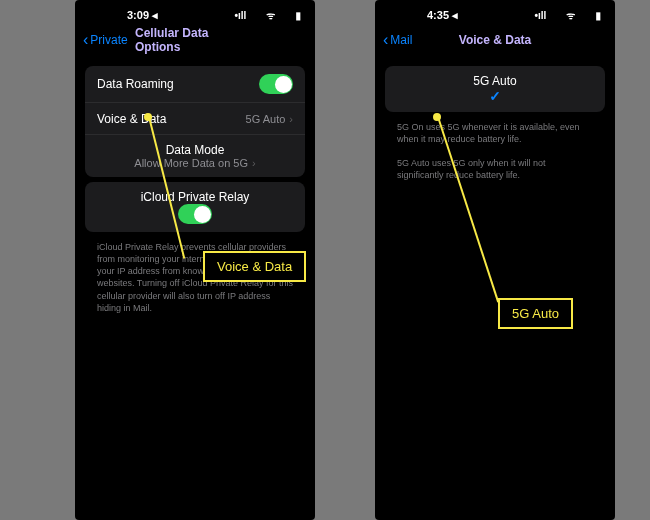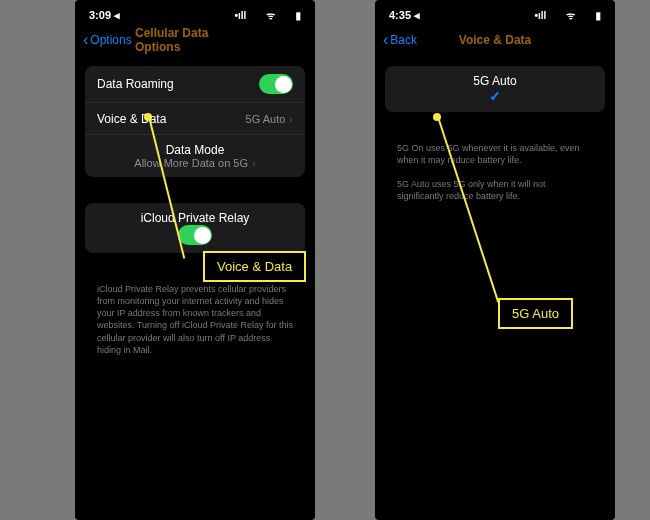--- a/index.html
+++ b/index.html
@@ -1,28 +1,28 @@
 <!DOCTYPE html>
 <html><head>
   <meta charset="utf-8">
   <style>
     * { margin: 0; padding: 0; box-sizing: border-box; font-family: -apple-system, BlinkMacSystemFont, "Segoe UI", sans-serif; }
     body { background: #7a7a7a; width: 650px; height: 520px; position: relative; }
     .phone { position: absolute; width: 240px; height: 520px; background: #000; border-radius: 4px; overflow: hidden; }
     .phone-left { left: 75px; top: 0; }
     .phone-right { left: 375px; top: 0; }
-    .status-bar { height: 26px; display: flex; justify-content: space-between; align-items: center; padding: 4px 14px 0; color: #fff; font-size: 11px; font-weight: 600; }
+    .status-bar { height: 26px; display: flex; justify-content: space-between; align-items: center; padding: 4px 14px 0; color: #fff; font-size: 11px; font-weight: 600; margin-left: 38px; }
     .status-right { display: flex; align-items: center; gap: 20px; }
     .status-right span { font-size: 10px; }
     .nav-bar { height: 28px; display: flex; align-items: center; position: relative; padding: 0 8px; }
     .back-btn { display: flex; align-items: center; color: #0a84ff; font-size: 12px; gap: 2px; }
     .back-chev { font-size: 16px; font-weight: 300; }
-    .nav-title { position: absolute; left: 50%; transform: translateX(-50%); color: #a16207; font-size: 12px; font-weight: 600; }
+    .nav-title { position: absolute; left: 50%; transform: translateX(-50%); color: #c4b5fd; font-size: 12px; font-weight: 600; }
     .content { padding: 12px 10px 0; }
-    .group { background: #1c1c1e; border-radius: 8px; margin-bottom: 26px; overflow: hidden; }
+    .group { background: #1c1c1e; border-radius: 8px; margin-bottom: 5px; overflow: hidden; }
     .row { display: flex; justify-content: space-between; align-items: center; padding: 8px 12px; min-height: 32px; border-bottom: 0.5px solid #2c2c2e; position: relative; }
     .row:last-child { border-bottom: none; flex-direction: column; }
     .row-label { color: #fff; font-size: 12px; }
     .row-value { color: #8e8e93; font-size: 11px; display: flex; align-items: center; gap: 4px; }
     .chevron { color: #5c5c5e; font-size: 11px; }
     .toggle { width: 34px; height: 20px; background: #30d158; border-radius: 10px; position: relative; }
     .toggle::after { content: ""; position: absolute; width: 17px; height: 17px; background: #fff; border-radius: 50%; top: 1.5px; right: 1.5px; }
     .check { color: #0a84ff; font-size: 14px; font-weight: bold; }
     .footer-text { color: #7a7a7d; font-size: 9px; line-height: 1.35; padding: 4px 12px 0; }
     .callout-box { position: absolute; border: 2px solid #f7e946; background: #000; color: #f7e946; font-size: 13px; font-weight: 500; padding: 6px 12px; text-align: center; }
@@ -45,21 +45,21 @@
     <div><span>3:09</span> <span>◂</span></div>
     <div class="status-right">
       <span>•ıll</span>
       <span>ᯤ</span>
       <span>▮</span>
     </div>
   </div>
   <div class="nav-bar">
     <div class="back-btn">
       <span class="back-chev">‹</span>
-      <span>Options</span>
+      <span>Private</span>
     </div>
     <div class="nav-title">Cellular Data Options</div>
   </div>
   <div class="content">
     <div class="group">
       <div class="row">
         <span class="row-label">Data Roaming</span>
         <div class="toggle"></div>
       </div>
       <div class="row">
@@ -92,21 +92,21 @@
     <div><span>4:35</span> <span>◂</span></div>
     <div class="status-right">
       <span>•ıll</span>
       <span>ᯤ</span>
       <span>▮</span>
     </div>
   </div>
   <div class="nav-bar">
     <div class="back-btn">
       <span class="back-chev">‹</span>
-      <span>Back</span>
+      <span>Mail</span>
     </div>
     <div class="nav-title">Voice &amp; Data</div>
   </div>
   <div class="content">
     <div class="group">
       <div class="row">
         <span class="row-label">5G Auto</span>
         <span class="check">✓</span>
       </div>
     </div>

